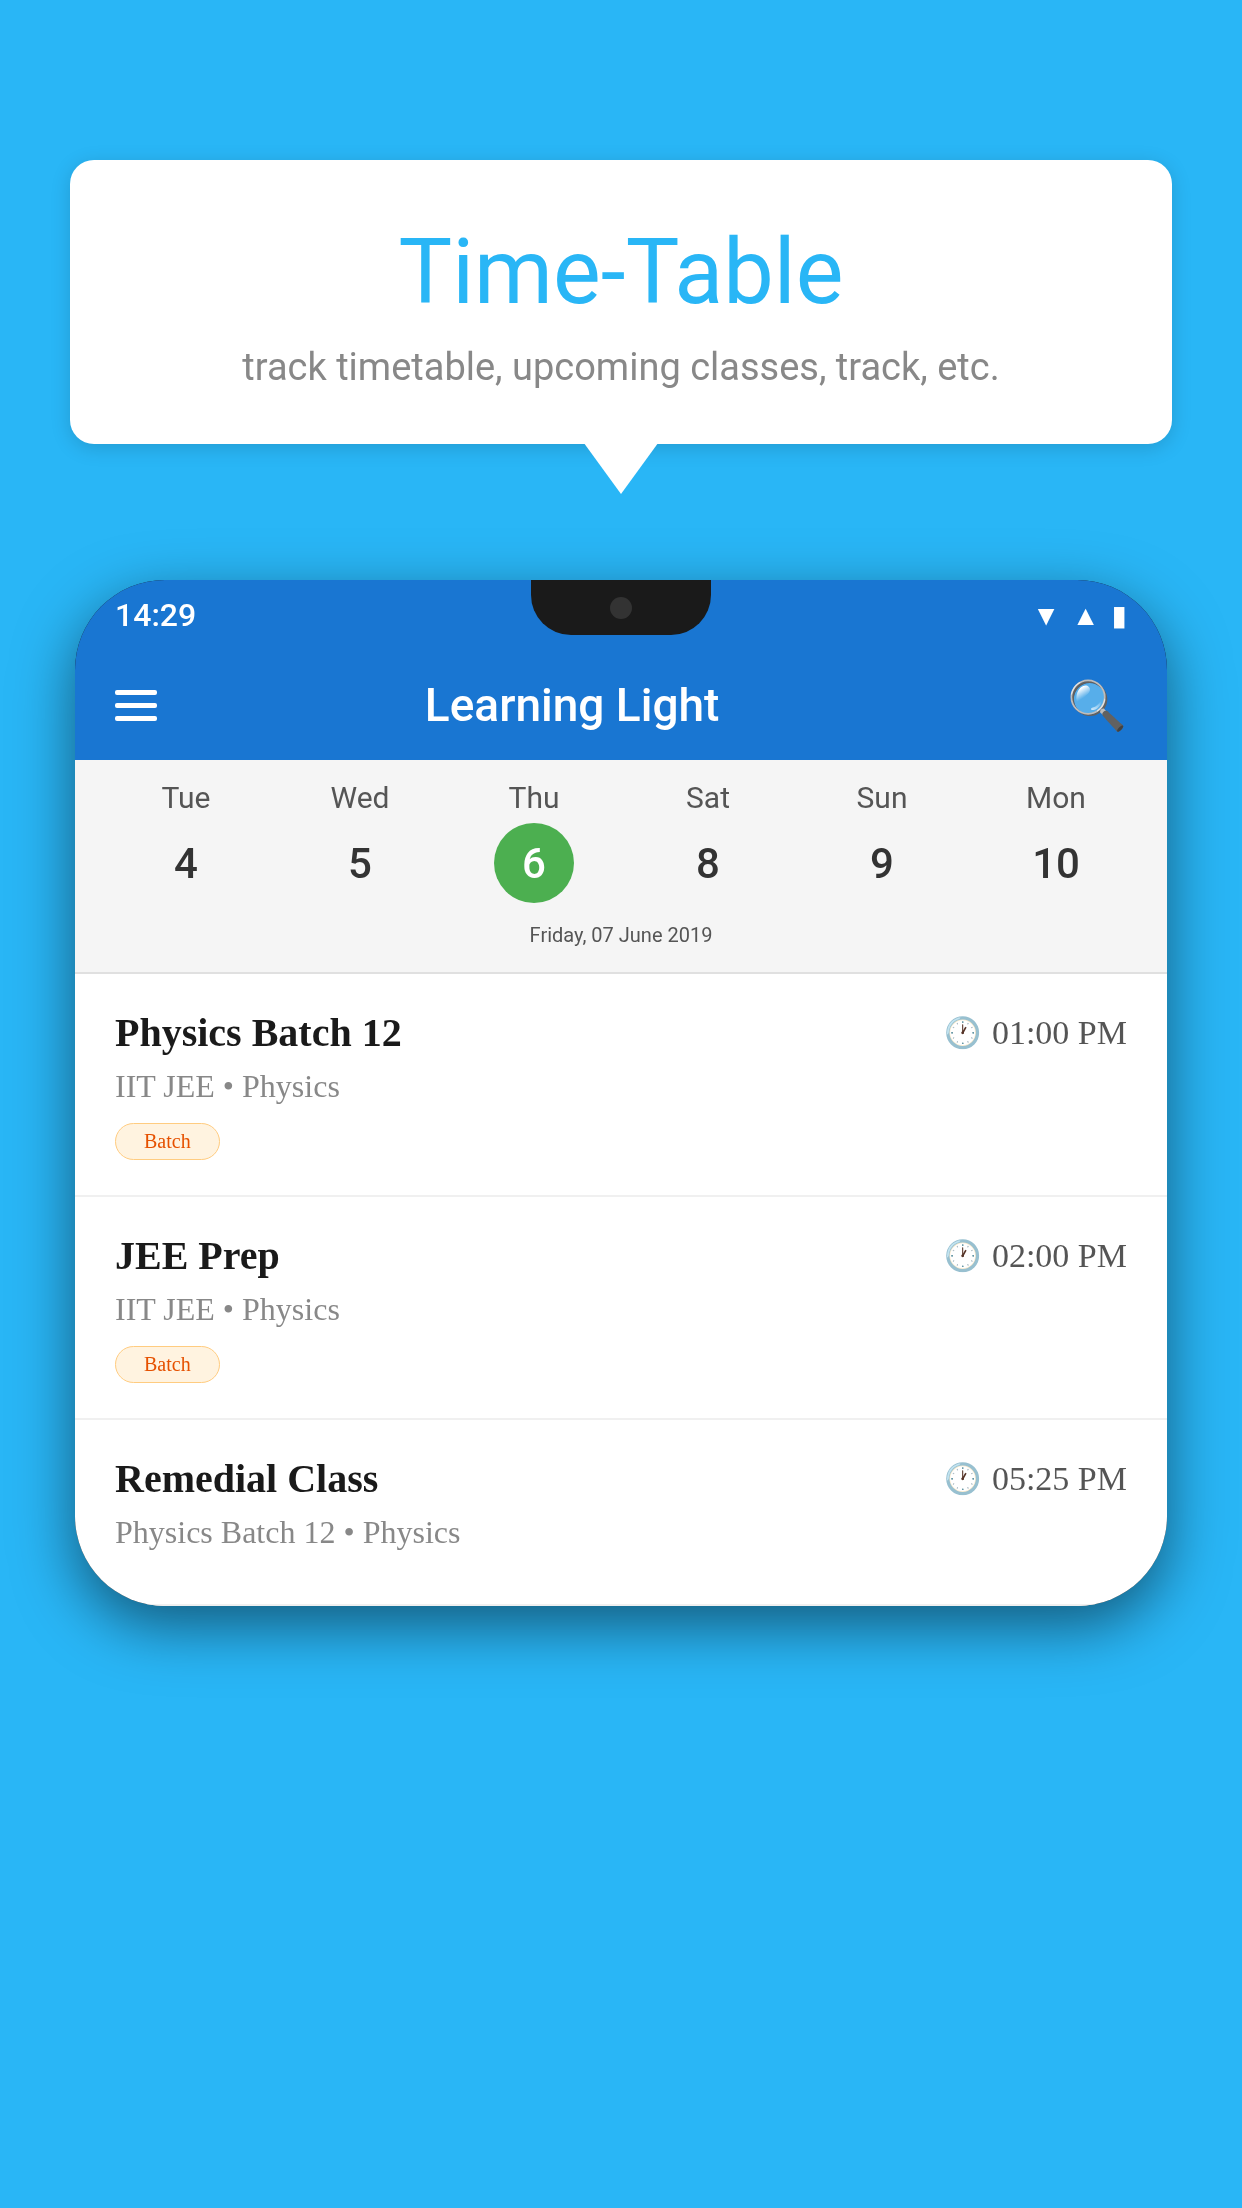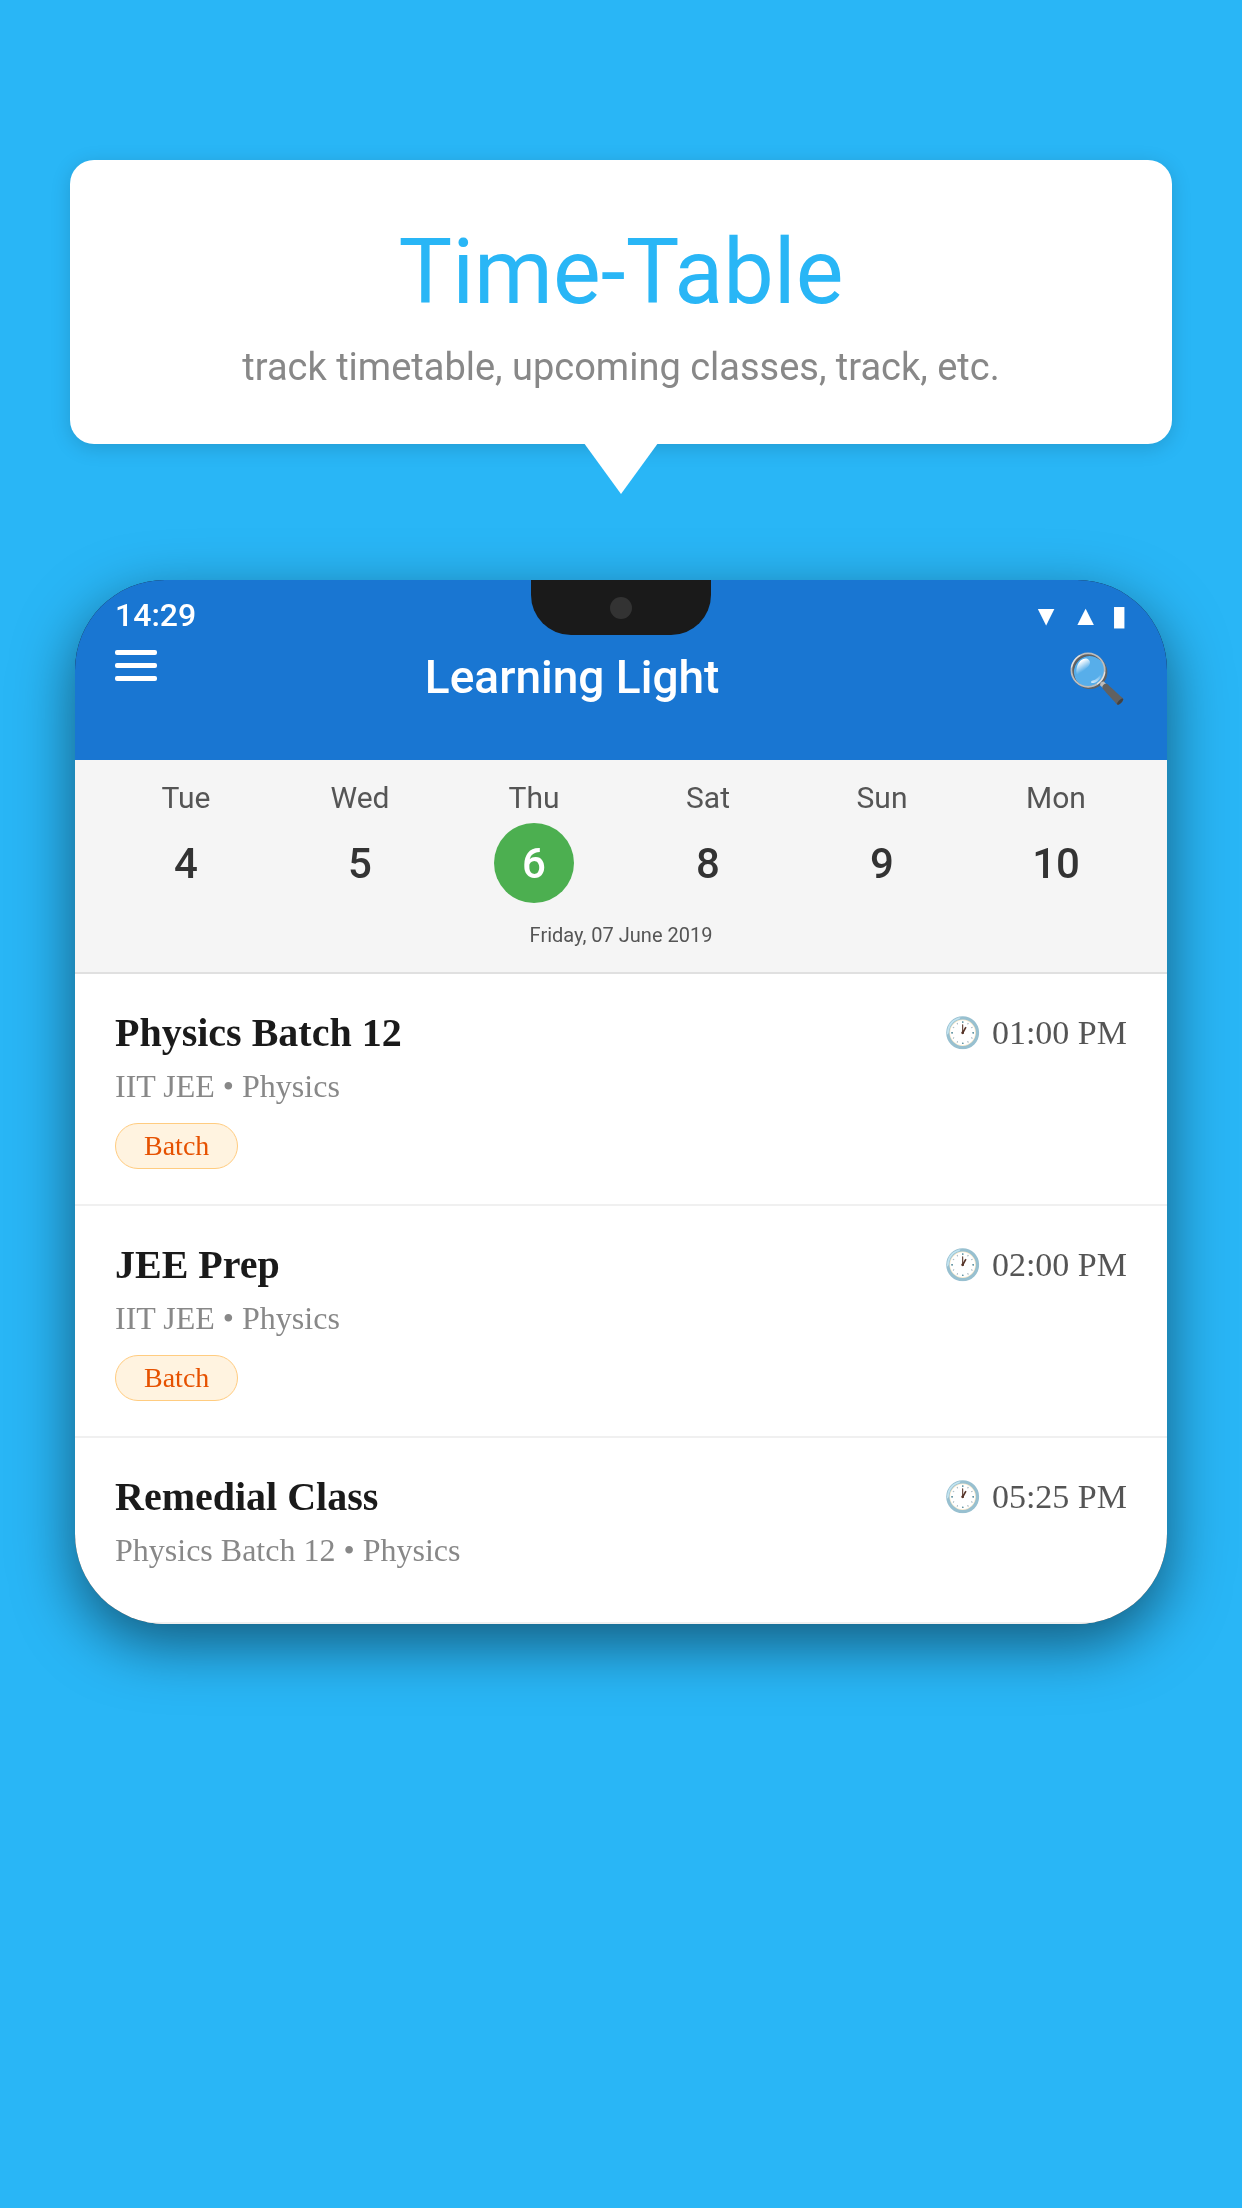--- a/index.html
+++ b/index.html
@@ -117,21 +117,21 @@
       height: 22px;
       background: #333;
       border-radius: 50%;
     }
 
     
     .app-bar {
       background: #1976D2;
       height: 110px;
       display: flex;
-      align-items: flex-start;
+      align-items: center;
       padding: 0 40px;
       gap: 30px;
     }
 
     .menu-icon {
       color: white;
       font-size: 50px;
       cursor: pointer;
       display: flex;
       flex-direction: column;
@@ -258,21 +258,21 @@
       margin-bottom: 18px;
     }
 
     .batch-tag {
       display: inline-block;
       background: #FFF3E0;
       color: #E65100;
       border: 1px solid #FFCC80;
       border-radius: 30px;
       padding: 6px 28px;
-      font-size: 28px;
+      font-size: 20px;
       font-weight: 500;
     }
   </style>
 </head>
 <body>
 
 <div class="speech-bubble-container">
   <div class="speech-bubble">
     <div class="bubble-title">Time-Table</div>
     <div class="bubble-subtitle">track timetable, upcoming classes, track, etc.</div>

